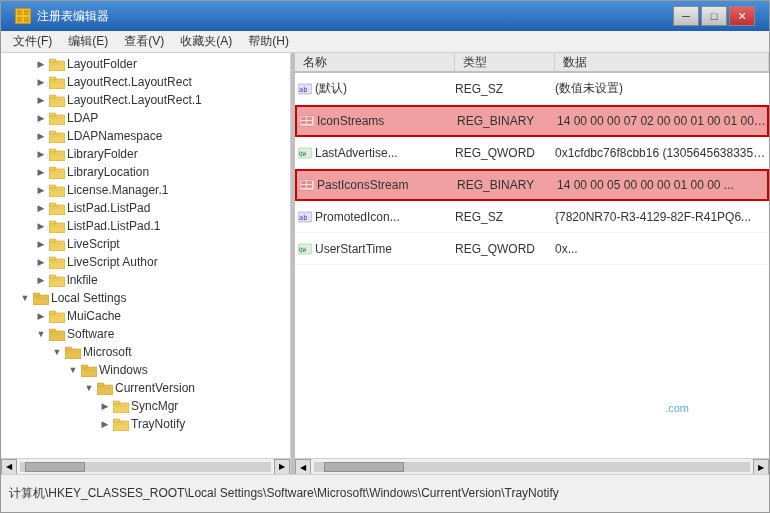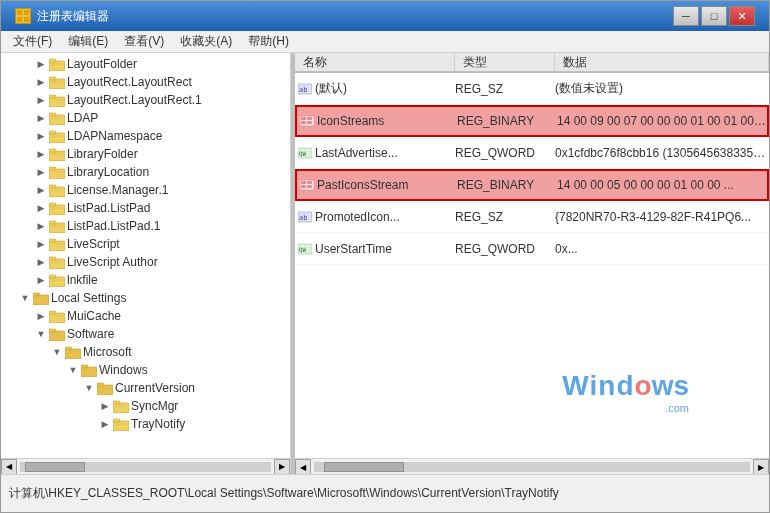--- a/index.html
+++ b/index.html
@@ -687,21 +687,21 @@
               <svg width="14" height="12" viewBox="0 0 14 12">
       <rect x="0" y="1" width="14" height="10" rx="1" fill="#f8e0e0" stroke="#c08080" stroke-width="0.5"></rect>
       <rect x="1" y="2" width="5" height="3" fill="#e09090" rx="0.5"></rect>
       <rect x="7" y="2" width="5" height="3" fill="#e09090" rx="0.5"></rect>
       <rect x="1" y="6" width="5" height="3" fill="#e09090" rx="0.5"></rect>
       <rect x="7" y="6" width="5" height="3" fill="#e09090" rx="0.5"></rect>
     </svg>
             </span>
     <span class="reg-name">IconStreams</span>
     <span class="reg-type">REG_BINARY</span>
-    <span class="reg-data">14 00 09 00 07 00 00 00 01 00 01 00 ...</span>
+    <span class="reg-data">14 00 00 00 07 02 00 00 01 00 01 00 ...</span>
   </div>
           <div class="reg-row">
     <span class="reg-icon">
               <svg width="14" height="12" viewBox="0 0 14 12">
       <rect x="0" y="1" width="14" height="10" rx="1" fill="#e0f0e0" stroke="#80c080" stroke-width="0.5"></rect>
       <text x="1" y="9" font-size="6" fill="#208020" font-family="monospace">QW</text>
     </svg>
             </span>
     <span class="reg-name">LastAdvertise...</span>
     <span class="reg-type">REG_QWORD</span>
@@ -747,25 +747,20 @@
       <div class="right-hscroll">
         <div class="scroll-btn">◀</div>
         <div class="hscroll-track">
           <div class="hscroll-thumb"></div>
         </div>
         <div class="scroll-btn">▶</div>
       </div>
     </div>
 
     <div class="watermark">
-      <div style="display:flex; align-items:baseline; gap:0;">
-        <span style="font-size:28px; font-weight:bold; color:#1a7fdd; font-family:Arial,sans-serif; letter-spacing:1px;">Wind</span>
-        <span style="font-size:28px; font-weight:bold; color:#e84040; font-family:Arial,sans-serif;">o</span>
-        <span style="font-size:28px; font-weight:bold; color:#1a7fdd; font-family:Arial,sans-serif;">ws</span>
-      </div>
       <div style="font-size:11px; color:#1a7fdd; text-align:right; font-family:Arial,sans-serif;">.com</div>
     </div>
   </div>
 
   <div class="status-bar">
     <span>计算机\HKEY_CLASSES_ROOT\Local Settings\Software\Microsoft\Windows\CurrentVersion\TrayNotify</span>
   </div>
 </div>
 
 </body></html>

